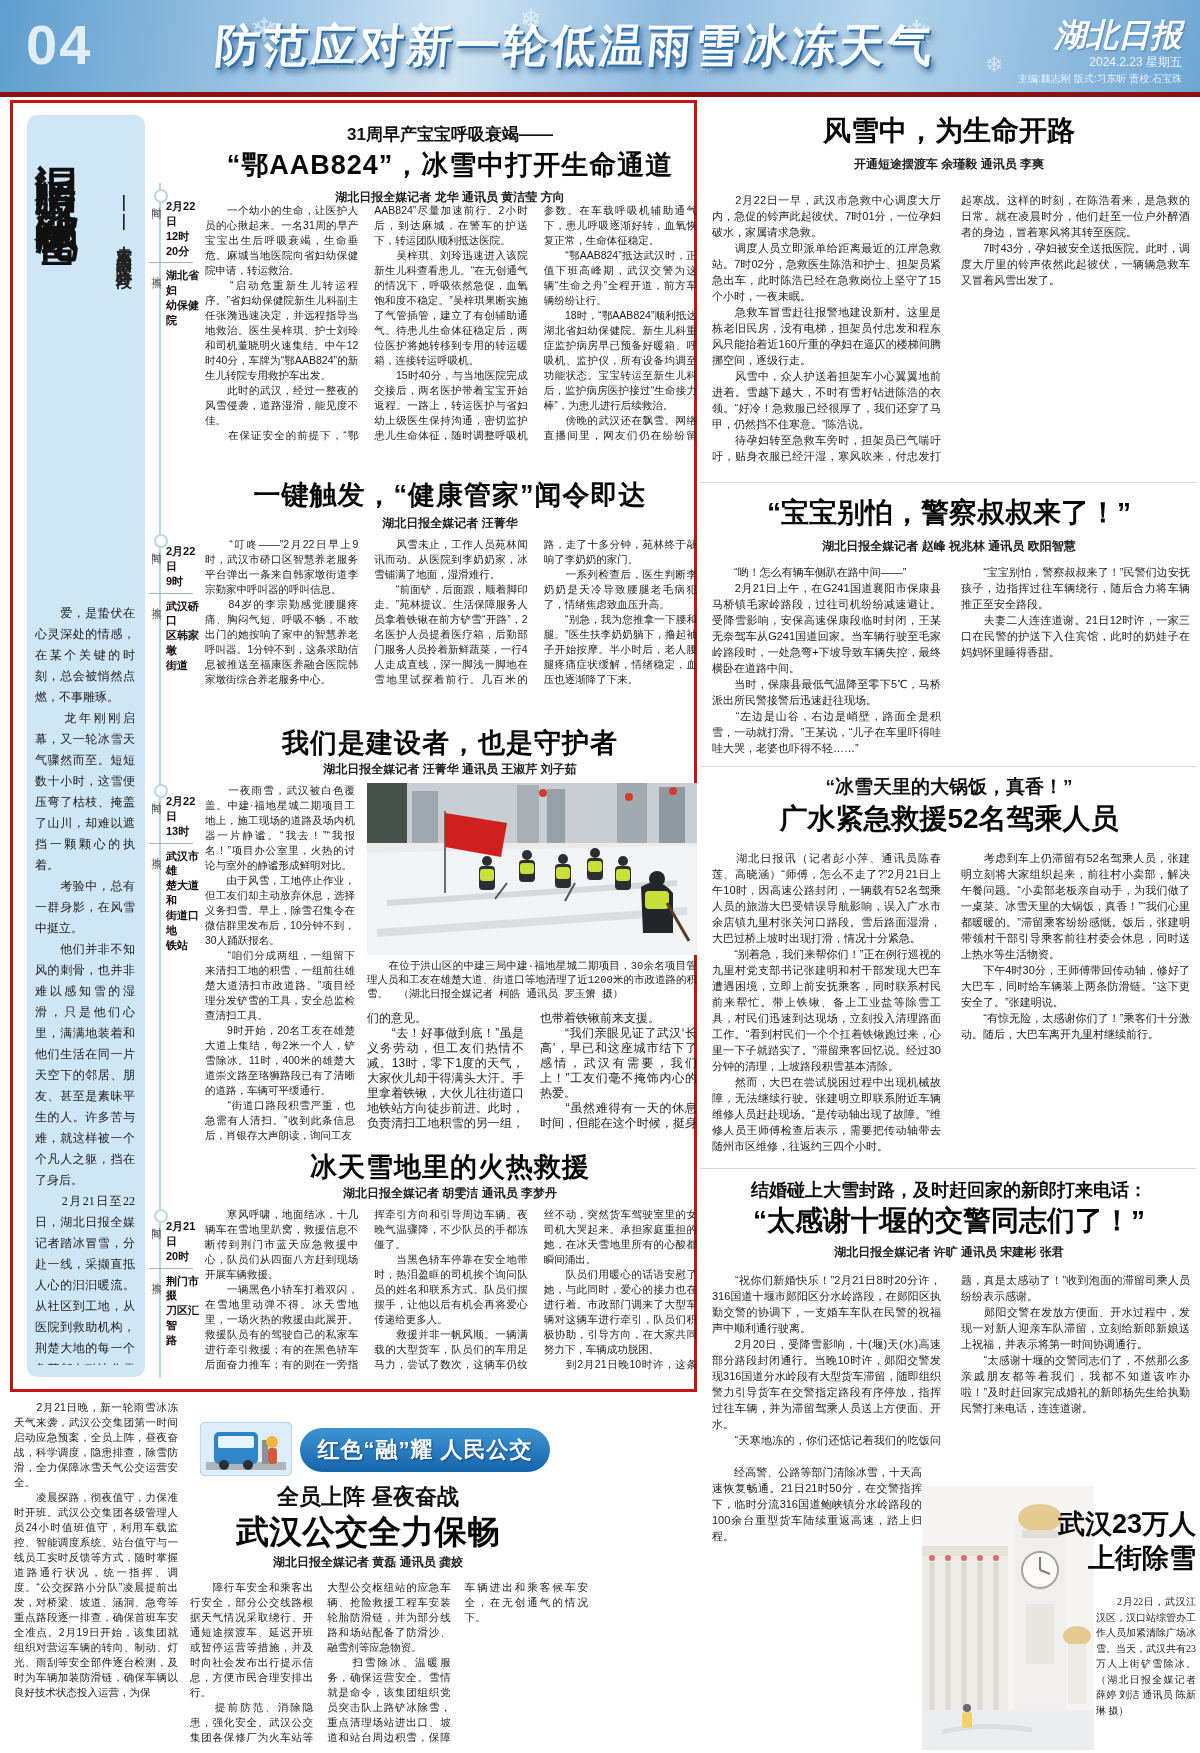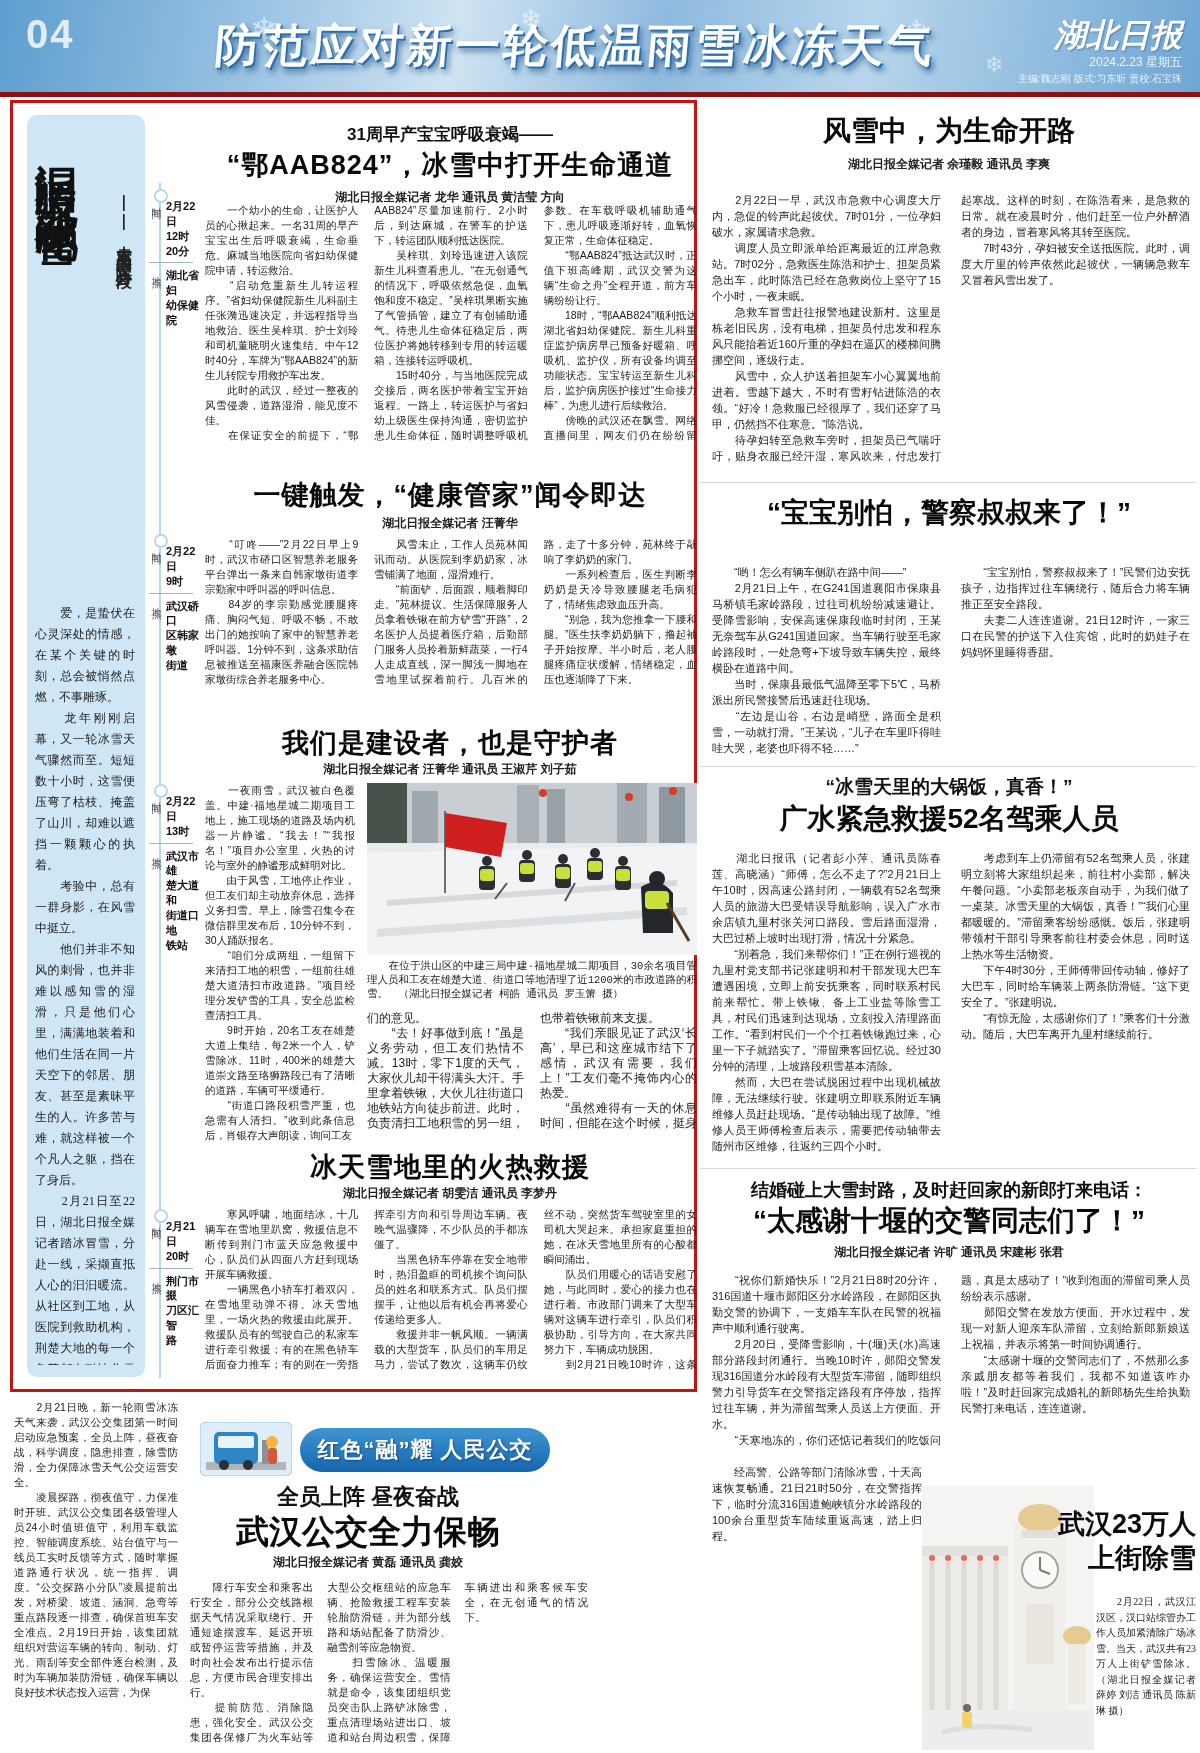--- a/index.html
+++ b/index.html
@@ -1,21 +1,21 @@
 <!DOCTYPE html>
 <html><head>
 <meta charset="utf-8">
 <style>
   html,body{margin:0;padding:0;background:#ffffff;}
   .page{position:relative;width:1200px;height:1753px;background:#ffffff;overflow:hidden;
         font-family:"Liberation Sans", sans-serif;color:#1a1a1a;}
   
   .hdr{position:absolute;left:0;top:0;width:1200px;height:92px;
        background:linear-gradient(100deg,#5e9ecf 0%,#9cc4e4 22%,#cfe4f2 38%,#8fbadf 55%,#b7d6ec 72%,#6fa6d4 100%);}
-  .pagenum{position:absolute;left:26px;top:12px;font-size:40px;font-weight:700;color:rgba(255,255,255,.8);letter-spacing:2px;}
+  .pagenum{position:absolute;left:26px;top:12px;font-size:56px;font-weight:700;color:rgba(255,255,255,.8);letter-spacing:2px;}
   .banner-title{position:absolute;left:215px;top:16px;width:700px;text-align:center;
        font-size:45px;font-weight:900;color:#ffffff;letter-spacing:3px;transform:skewX(-5deg);
        text-shadow:2px 2px 0 #2a6fae,4px 5px 6px rgba(15,60,110,.65);white-space:nowrap;}
   .sf{position:absolute;color:rgba(255,255,255,.55);}
   .masthead{position:absolute;right:18px;top:14px;width:220px;text-align:right;
        font-family:"Liberation Serif", serif;font-style:italic;font-weight:900;font-size:32px;color:#ffffff;
        text-shadow:1px 1px 2px rgba(40,80,130,.5);}
   .hdate{position:absolute;right:18px;top:54px;width:240px;text-align:right;font-size:12px;color:#eef6fd;}
   .hcredits{position:absolute;right:18px;top:72px;width:300px;text-align:right;font-size:10px;color:#e8f3fc;}
   .redrule{position:absolute;left:0;top:92px;width:1200px;height:5px;background:#8e1111;}
@@ -259,30 +259,31 @@
     <div class="byline" style="top:1082px;">湖北日报全媒记者 胡雯洁 通讯员 李梦丹</div>
     <div class="body3" style="top:1104px;height:176px;">　　寒风呼啸，地面结冰，十几辆车在雪地里趴窝，救援信息不断传到荆门市蓝天应急救援中心，队员们从四面八方赶到现场开展车辆救援。
 　　一辆黑色小轿车打着双闪，在雪地里动弹不得。冰天雪地里，一场火热的救援由此展开。救援队员有的驾驶自己的私家车进行牵引救援；有的在黑色轿车后面奋力推车；有的则在一旁指挥牵引方向和引导周边车辆。夜晚气温骤降，不少队员的手都冻僵了。
 　　当黑色轿车停靠在安全地带时，热泪盈眶的司机挨个询问队员的姓名和联系方式。队员们摆摆手，让他以后有机会再将爱心传递给更多人。
 　　救援并非一帆风顺。一辆满载的大型货车，队员们的车用足马力，尝试了数次，这辆车仍纹丝不动，突然货车驾驶室里的女司机大哭起来。承担家庭重担的她，在冰天雪地里所有的心酸都瞬间涌出。
 　　队员们用暖心的话语安慰了她，与此同时，爱心的接力也在进行着。市政部门调来了大型车辆对这辆车进行牵引，队员们积极协助，引导方向，在大家共同努力下，车辆成功脱困。
 　　到2月21日晚10时许，这条路段趴窝车辆得到了救援，还未歇息片刻，电话响起，队员又赶去其他路段开展救援，直到22日凌晨时分。</div>
   </div>
 
   <div class="rtitle" style="top:112px;">风雪中，为生命开路</div>
-  <div class="rby" style="top:156px;">湖北日报全媒记者 余瑾毅 通讯员 李爽</div>
+  <div class="rby" style="top:156px;">开通短途摆渡车 余瑾毅 通讯员 李爽</div>
   <div class="rbody" style="top:192px;height:276px;">　　2月22日一早，武汉市急救中心调度大厅内，急促的铃声此起彼伏。7时01分，一位孕妇破水，家属请求急救。
 　　调度人员立即派单给距离最近的江岸急救站。7时02分，急救医生陈浩和护士、担架员紧急出车，此时陈浩已经在急救岗位上坚守了15个小时，一夜未眠。
 　　急救车冒雪赶往报警地建设新村。这里是栋老旧民房，没有电梯，担架员付忠发和程东风只能抬着近160斤重的孕妇在逼仄的楼梯间腾挪空间，逐级行走。
 　　风雪中，众人护送着担架车小心翼翼地前进着。雪越下越大，不时有雪籽钻进陈浩的衣领。“好冷！急救服已经很厚了，我们还穿了马甲，仍然挡不住寒意。”陈浩说。
 　　待孕妇转至急救车旁时，担架员已气喘吁吁，贴身衣服已经汗湿，寒风吹来，付忠发打起寒战。这样的时刻，在陈浩看来，是急救的日常。就在凌晨时分，他们赶至一位户外醉酒者的身边，冒着寒风将其转至医院。
 　　7时43分，孕妇被安全送抵医院。此时，调度大厅里的铃声依然此起彼伏，一辆辆急救车又冒着风雪出发了。</div>
   <div class="hrule" style="left:700px;top:482px;width:497px;"></div>
 
   <div class="rtitle" style="top:494px;">“宝宝别怕，警察叔叔来了！”</div>
+  <div class="rby" style="top:538px;">湖北日报全媒记者 赵峰 祝兆林 通讯员 欧阳智慧</div>
   <div class="rbody" style="top:564px;height:198px;">　　“哟！怎么有辆车侧趴在路中间——”
 　　2月21日上午，在G241国道襄阳市保康县马桥镇毛家岭路段，过往司机纷纷减速避让。受降雪影响，安保高速保康段临时封闭，王某无奈驾车从G241国道回家。当车辆行驶至毛家岭路段时，一处急弯+下坡导致车辆失控，最终横卧在道路中间。
 　　当时，保康县最低气温降至零下5℃，马桥派出所民警接警后迅速赶往现场。
 　　“左边是山谷，右边是峭壁，路面全是积雪，一动就打滑。”王某说，“儿子在车里吓得哇哇大哭，老婆也吓得不轻……”
 　　“宝宝别怕，警察叔叔来了！”民警们边安抚孩子，边指挥过往车辆绕行，随后合力将车辆推正至安全路段。
 　　夫妻二人连连道谢。21日12时许，一家三口在民警的护送下入住宾馆，此时的奶娃子在妈妈怀里睡得香甜。</div>
   <div class="hrule" style="left:700px;top:766px;width:497px;"></div>
 
   <div class="rkick" style="top:774px;">“冰雪天里的大锅饭，真香！”</div>
   <div class="rtitle" style="top:800px;">广水紧急救援52名驾乘人员</div>

